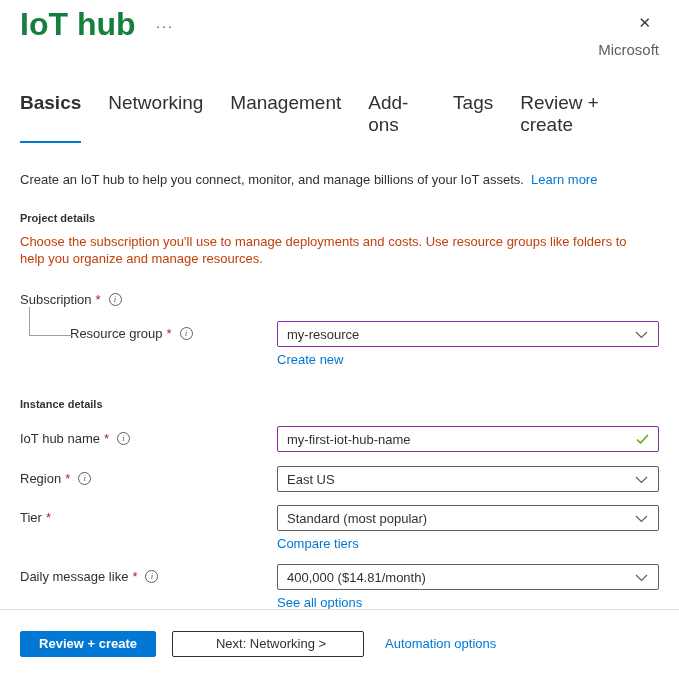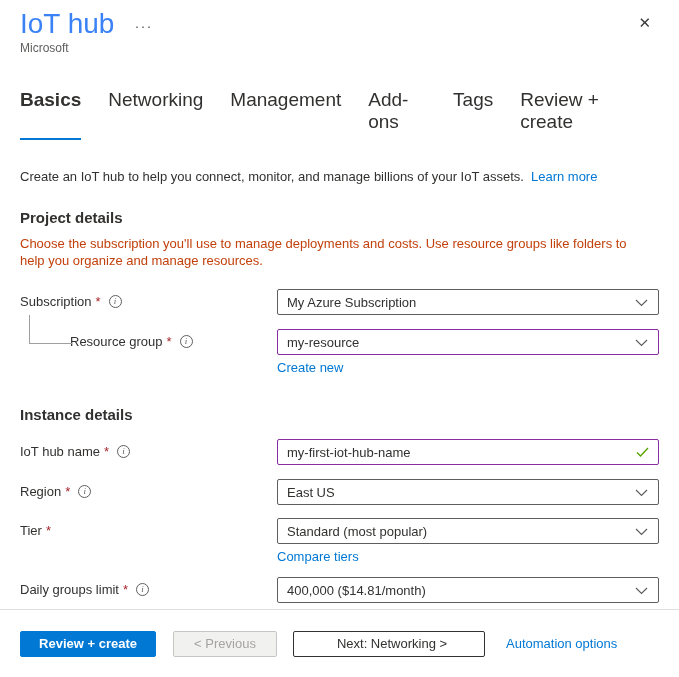--- a/index.html
+++ b/index.html
@@ -8,44 +8,44 @@
     width:679px; height:677px;
     font-family:"Liberation Sans", sans-serif;
     color:#323130; font-size:13px;
     position:relative; overflow:hidden;
   }
   .page { position:relative; width:679px; height:677px; background:#fff; }
 
   
   .header { padding:10px 20px 0 20px; position:relative; }
   .title-row { display:flex; align-items:center; }
-  .blade-title { font-size:28px; font-weight:normal; color:#3b82f6; line-height:28px; }
+  .blade-title { font-size:32px; font-weight:bold; color:#15803d; line-height:28px; }
   .more-icon { margin-left:20px; color:#605e5c; font-size:15px; letter-spacing:1px; cursor:pointer; line-height:10px; padding-top:4px; }
   .close-btn {
     position:absolute; top:12px; right:26px;
     background:none; border:none; font-size:15px; color:#3b3a39;
     cursor:pointer; font-family:"Liberation Sans",sans-serif; padding:2px;
   }
-  .subtitle { font-size:12px; color:#605e5c; margin-top:3px; }
+  .subtitle { font-size:15px; color:#605e5c; margin-top:3px;text-align:right; }
 
   
   .tabs { display:flex; padding:0 20px; margin-top:34px; }
   .tab { margin-right:27px; padding-bottom:7px; cursor:pointer; color:#323130; font-size:19px; position:relative; }
   .tab.active { font-weight:bold; }
   .tab.active::after {
     content:""; position:absolute; left:0; right:0; bottom:0; height:2px; background:#0078d4;
   }
 
   
   .link { color:#0078d4; text-decoration:none; cursor:pointer; }
 
   
   .intro { padding:0 20px; margin-top:28px; line-height:17px; }
   .intro .link { margin-left:7px; }
-  .section-heading { padding:0 20px; margin-top:24px; font-size:15px; font-weight:bold; color:#323130; }
+  .section-heading { padding:0 20px; margin-top:24px; font-size:11px; font-weight:bold; color:#323130; }
   .section-desc { padding:0 20px; margin-top:9px; line-height:17px; max-width:660px; color:#c2410c; }
 
   
   .form-row { display:flex; padding:0 20px; align-items:flex-start; }
   .label-col { width:257px; padding-top:5px; display:flex; align-items:center; flex-shrink:0; }
   .field-col { width:382px; flex-shrink:0; }
   .lbl { color:#323130; }
   .req { color:#a4262c; margin-left:4px; }
   .info-icon {
     display:inline-flex; align-items:center; justify-content:center;
@@ -117,28 +117,20 @@
 
   <h2 class="section-heading">Project details</h2>
   <p class="section-desc">Choose the subscription you'll use to manage deployments and costs. Use resource groups like folders to help you organize and manage resources.</p>
 
   <div class="form-row" style="margin-top:20px">
     <div class="label-col">
       <span class="lbl">Subscription</span>
       <span class="req">*</span>
       <span class="info-icon">i</span>
     </div>
-    <div class="field-col">
-      <div class="field">
-        <span class="value">My Azure Subscription</span>
-        <svg class="chevron" width="13" height="8" viewBox="0 0 13 8">
-            <path d="M1 1 L6.5 6.5 L12 1" stroke="#605e5c" stroke-width="1.2" fill="none"></path>
-          </svg>
-      </div>
-    </div>
   </div>
 
   <div class="form-row" style="margin-top:14px">
     <div class="label-col rg-label">
       <span class="connector"></span>
       <span class="lbl">Resource group</span>
       <span class="req">*</span>
       <span class="info-icon">i</span>
     </div>
     <div class="field-col">
@@ -197,35 +189,34 @@
         <svg class="chevron" width="13" height="8" viewBox="0 0 13 8">
             <path d="M1 1 L6.5 6.5 L12 1" stroke="#605e5c" stroke-width="1.2" fill="none"></path>
           </svg>
       </div>
       <a class="link under-link">Compare tiers</a>
     </div>
   </div>
 
   <div class="form-row" style="margin-top:13px">
     <div class="label-col">
-      <span class="lbl">Daily groups limit</span>
+      <span class="lbl">Daily message like</span>
       <span class="req">*</span>
       <span class="info-icon">i</span>
     </div>
     <div class="field-col">
       <div class="field">
         <span class="value">400,000 ($14.81/month)</span>
         <svg class="chevron" width="13" height="8" viewBox="0 0 13 8">
             <path d="M1 1 L6.5 6.5 L12 1" stroke="#605e5c" stroke-width="1.2" fill="none"></path>
           </svg>
       </div>
       <a class="link under-link">See all options</a>
     </div>
   </div>
 
   <div class="footer">
     <button class="btn btn-primary">Review + create</button>
-    <button class="btn btn-disabled" aria-disabled="true">&lt; Previous</button>
     <button class="btn btn-secondary">Next: Networking &gt;</button>
     <a class="link">Automation options</a>
   </div>
 
 </div>
 
 </body></html>

